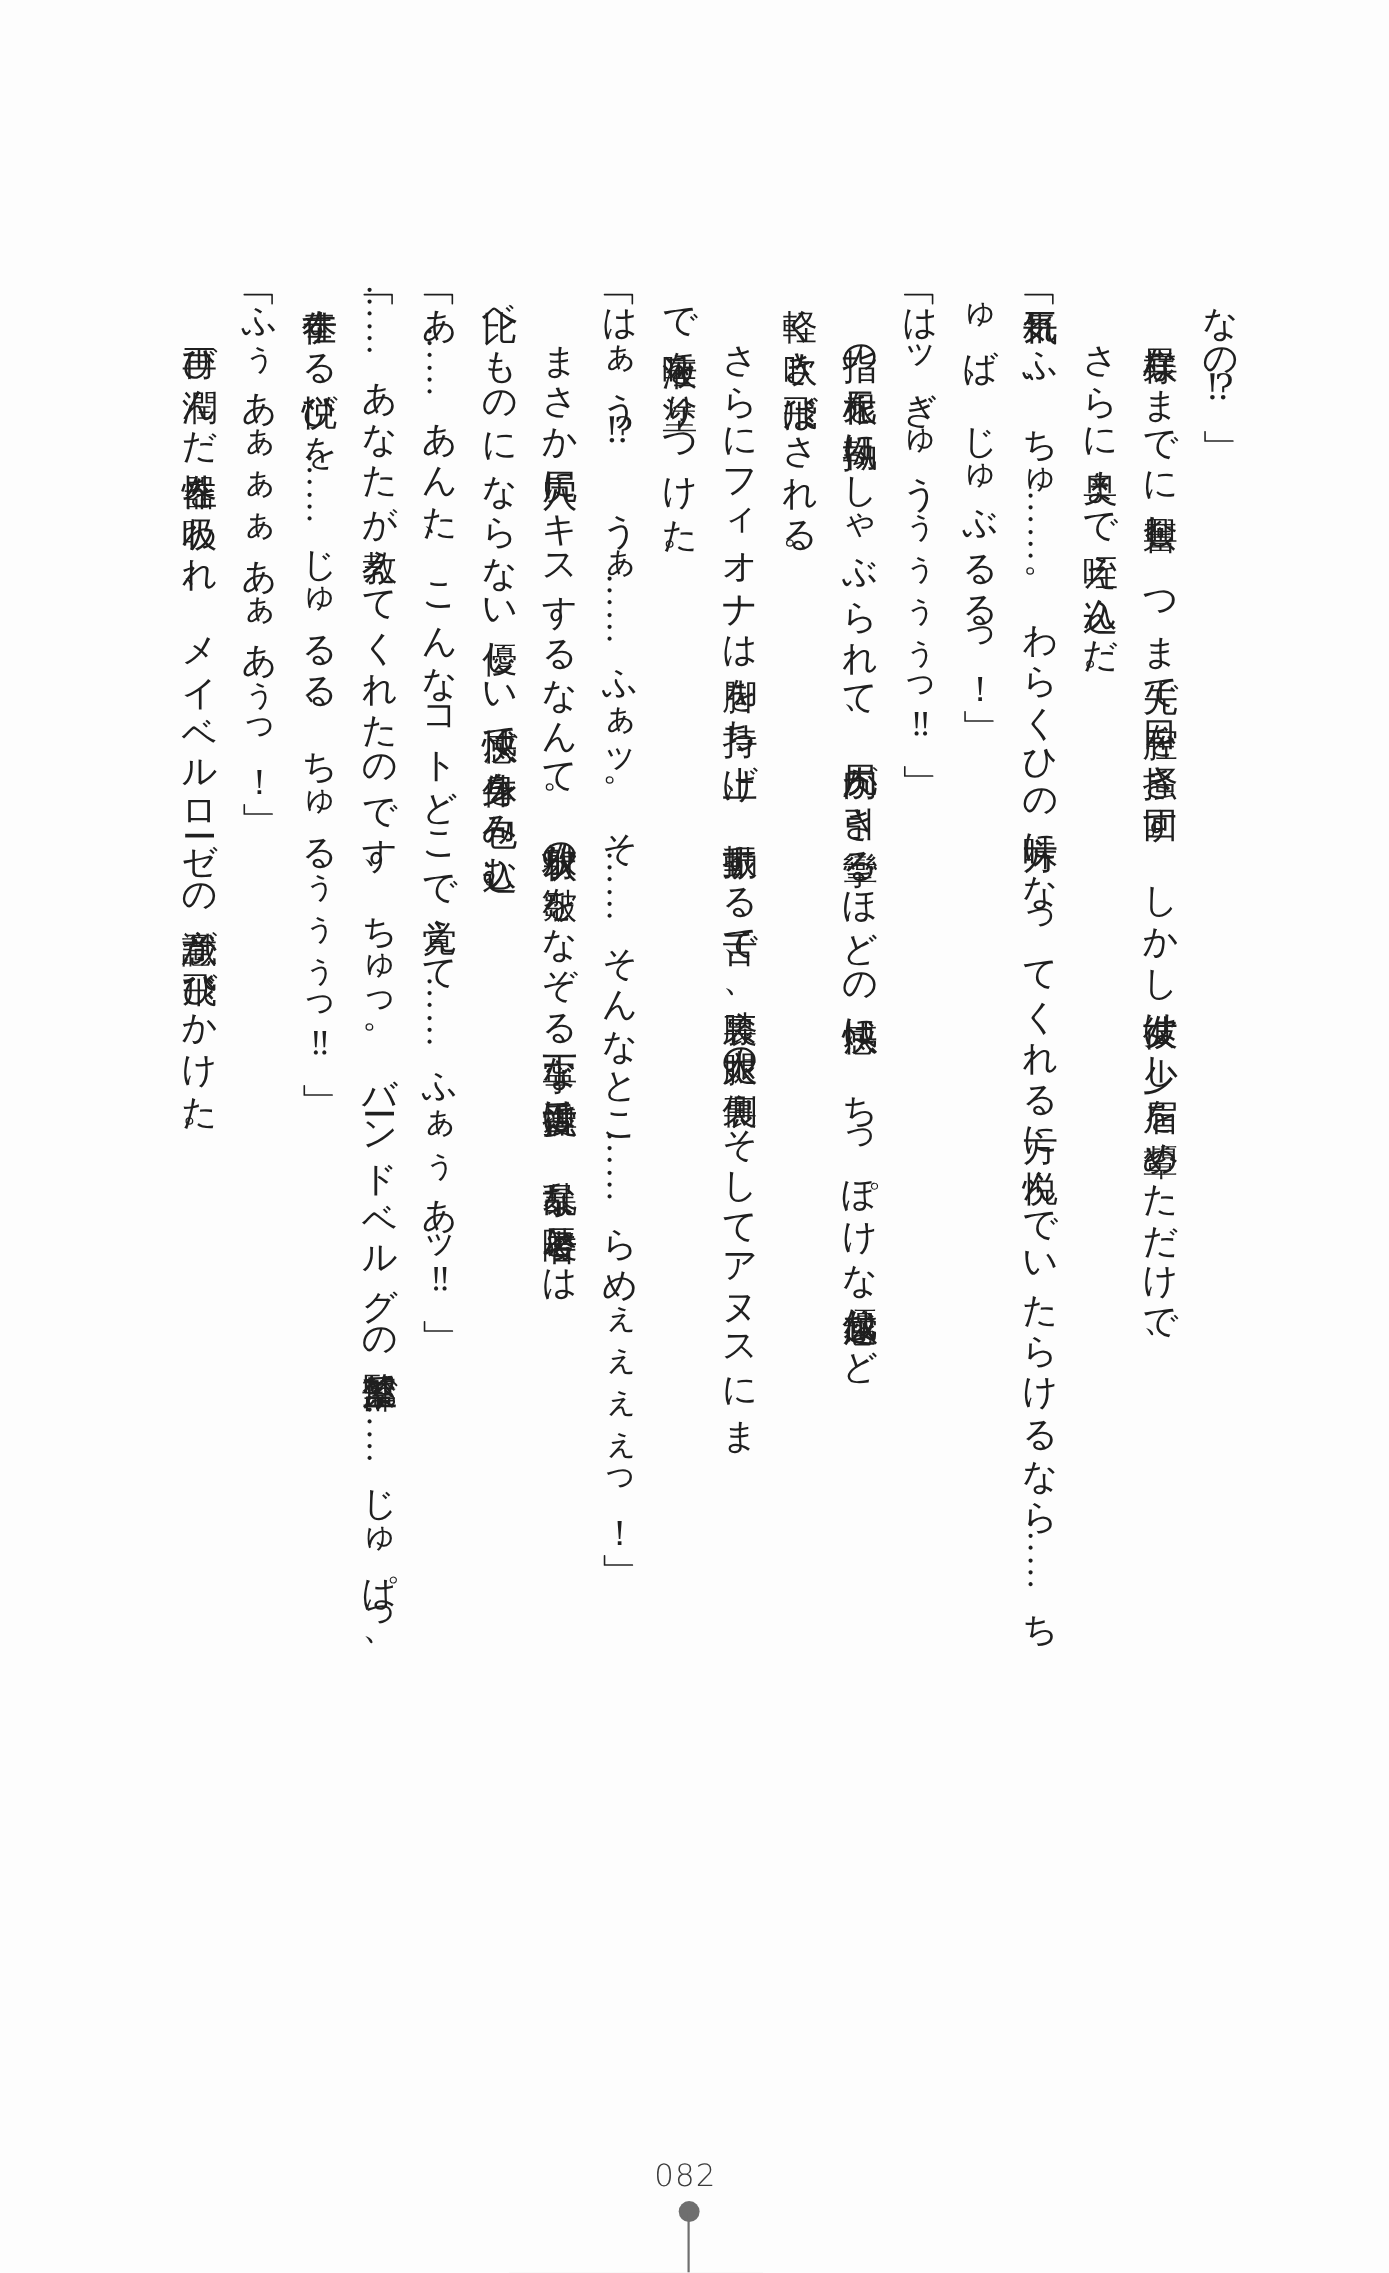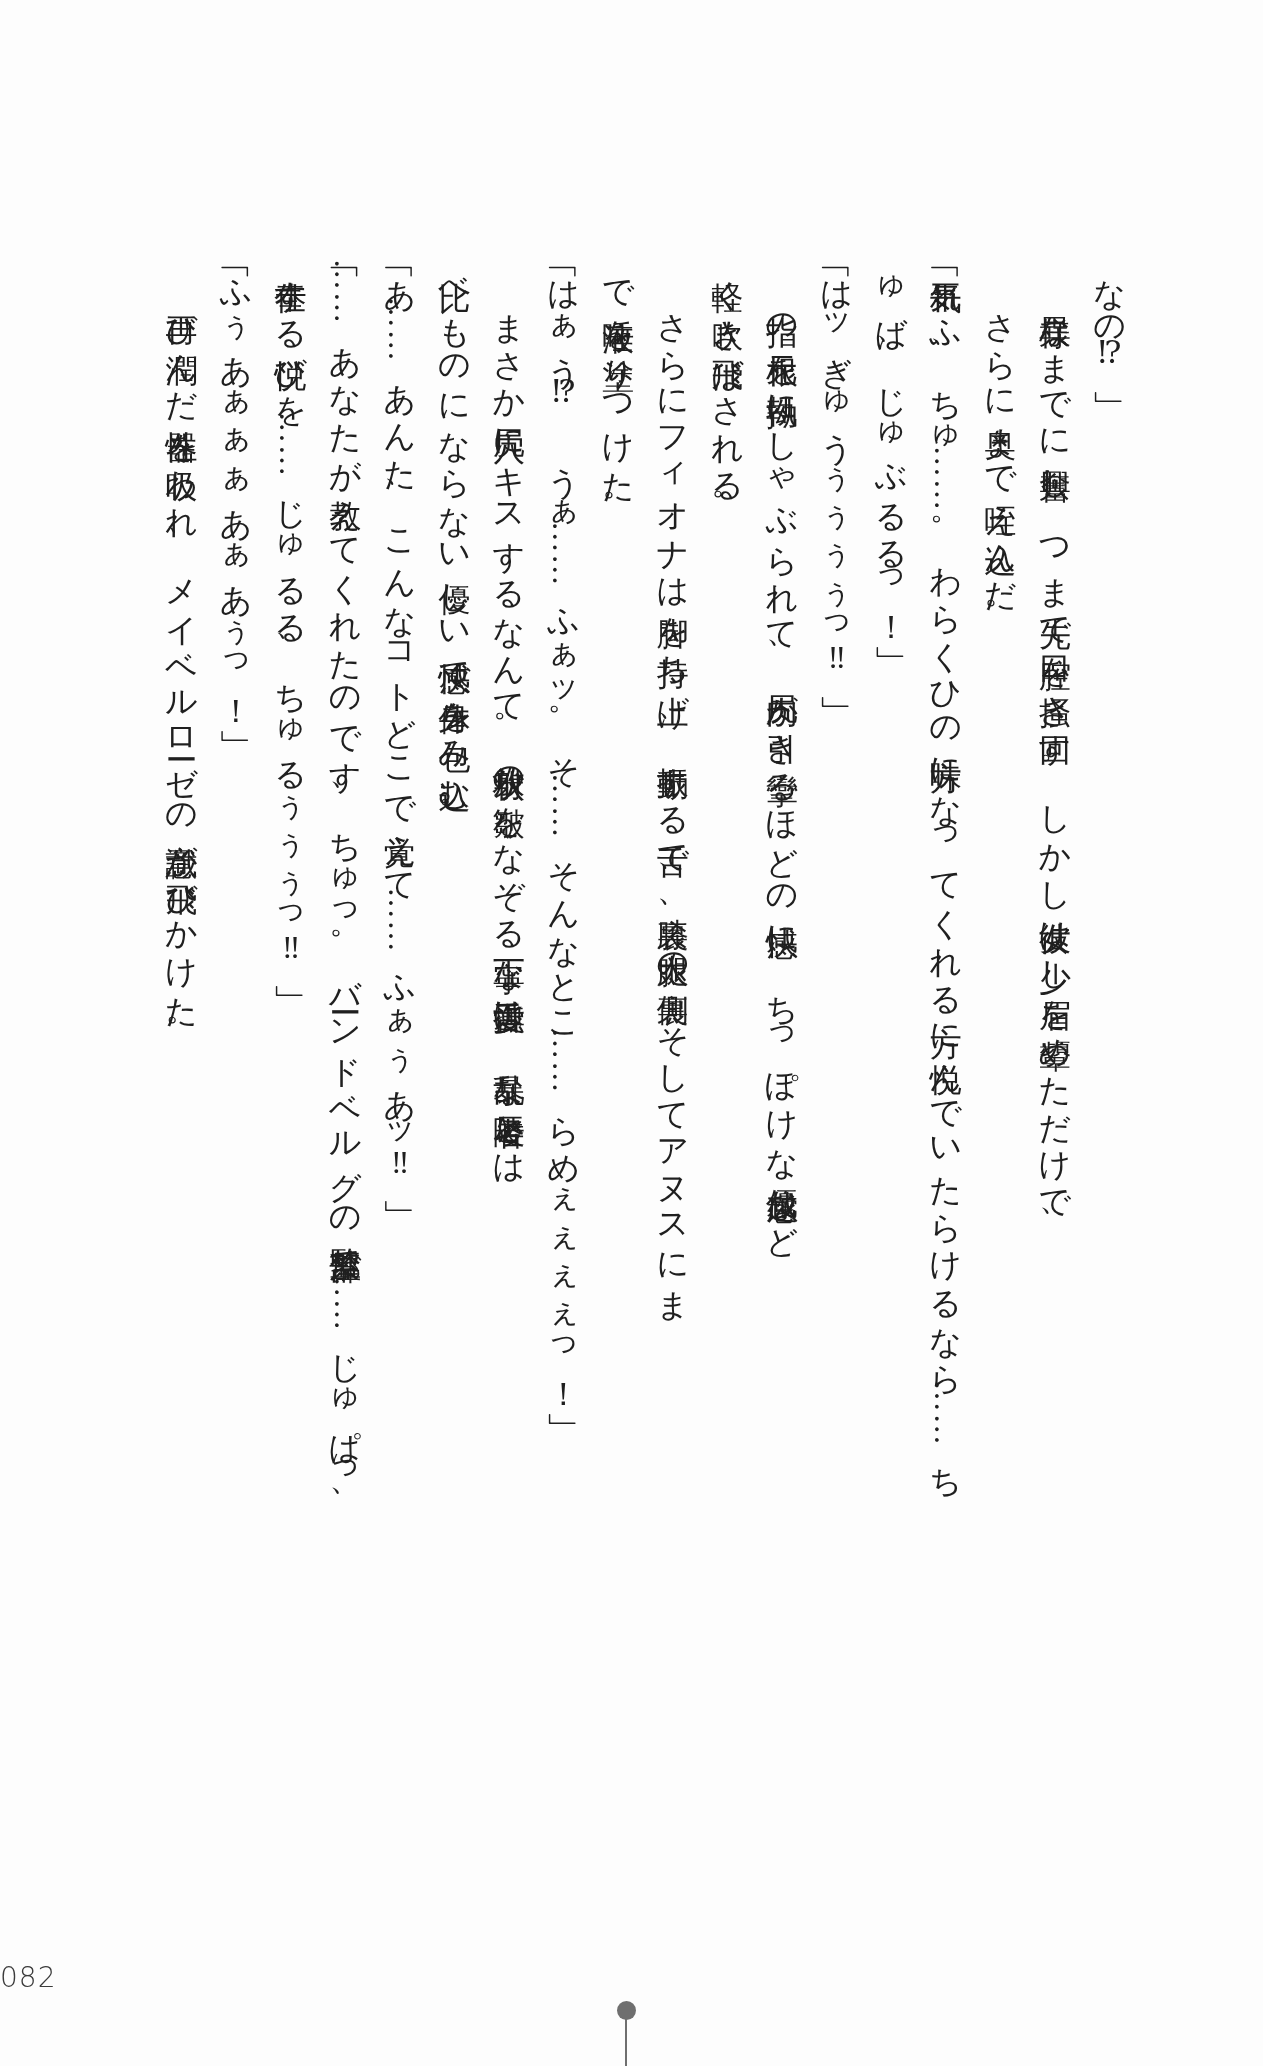--- a/index.html
+++ b/index.html
@@ -36,20 +36,21 @@
     line-height:54.6px;      
   }
   .text-block p.col.indent{
     text-indent:34px;        
   }
   
   .pagenum{
     position:absolute;
     left:0;right:17px;
     top:1961px;
+    text-align:center;
     font-family:"DejaVu Sans","Liberation Sans",sans-serif;
     font-weight:200;
     font-size:28px;
     letter-spacing:1px;
     color:var(--c-pagenum);
   }
   .marker-dot{
     position:absolute;
     left:617px;
     top:2001px;

